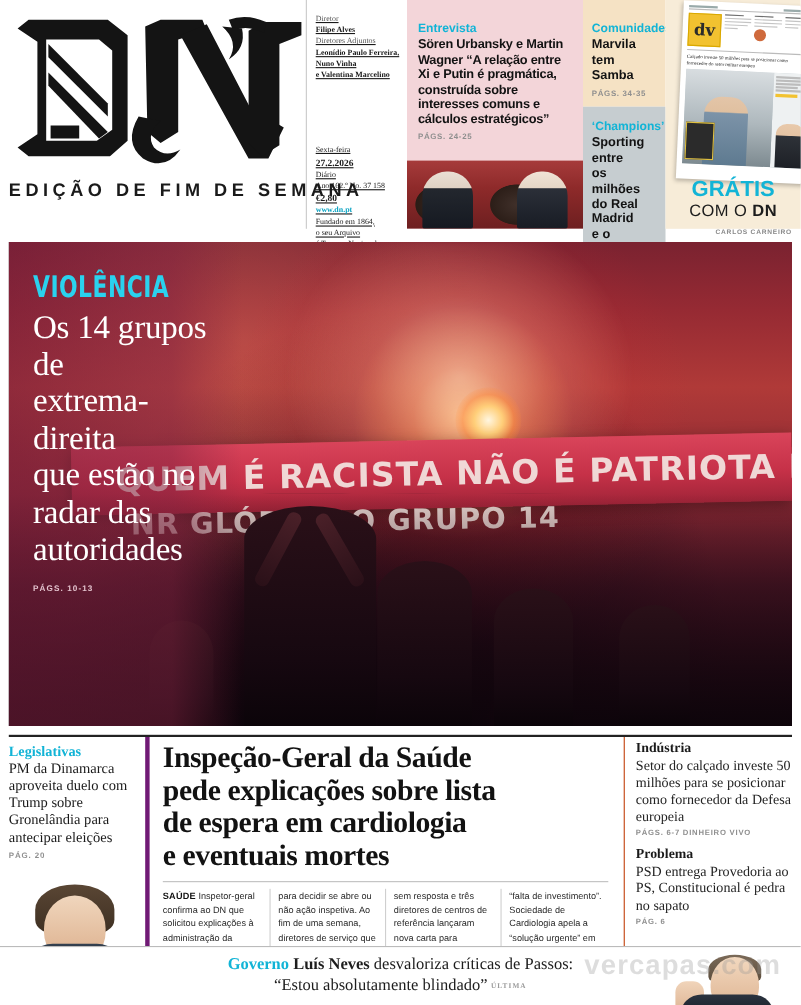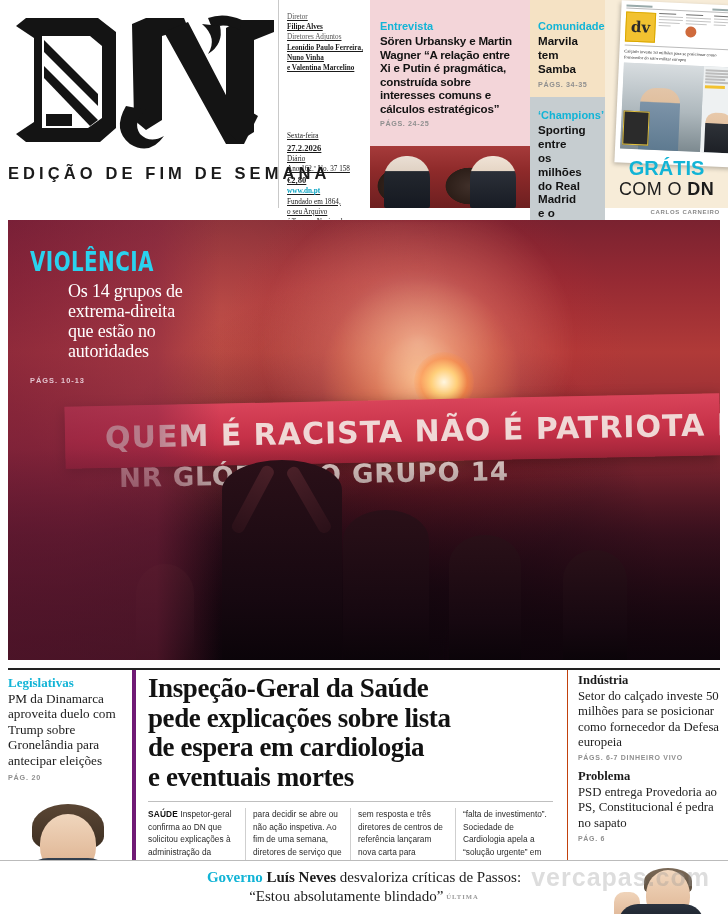--- a/index.html
+++ b/index.html
@@ -124,21 +124,21 @@
     background: #2b2b2b; border: 1px solid #e0c040; }
   .mp-side { width: 32px; background: #eef1f2; padding: 3px 2px; }
   .mp-side .mp-line { background: #bcbcbc; }
   .mp-suit { position:absolute; right: 2px; bottom: 0; width: 26px; height: 40px;
     background: linear-gradient(180deg,#e8c9ab 0%,#e5c4a4 26%,#2e3238 28%,#1d2026 100%);
     border-radius: 10px 10px 0 0; }
   .mp-yellow { height: 3px; background: #f2c230; width: 70%; margin: 2px 0; }
 
   .gratis-wrap { position: absolute; left: 0; right: 0; bottom: 8px; text-align: center; }
   .gratis { font-size: 20px; font-weight: bold; color: #12b4d6; letter-spacing: 0px; line-height: 1; }
-  .com-o-dn { font-size: 18px; color: #1c1c1c; letter-spacing: 0.4px; margin-top: 1px; }
+  .com-o-dn { font-size: 15px; color: #1c1c1c; letter-spacing: 0.4px; margin-top: 1px; }
   .com-o-dn b { font-weight: bold; }
 
   
   .credit-bar { height: 12px; position: relative; }
   .credit {
     position: absolute; right: 8px; top: 1px;
     font-size: 6px; color: #888; letter-spacing: 0.7px; font-weight: bold;
   }
 
   
@@ -217,21 +217,21 @@
     padding: 28px 16px 0 22px;
   }
   .violencia {
     font-family: "DejaVu Sans Condensed", "Liberation Sans Narrow", "Liberation Sans", sans-serif;
     font-weight: bold; font-size: 27px; color: #2ad2ee; letter-spacing: 0.5px;
     line-height: 1; transform: scaleX(0.82); transform-origin: left center;
     margin-bottom: 6px;
   }
   .hero-head {
     font-family: "Liberation Serif", serif; font-weight: normal;
-    font-size: 18px; line-height: 1.12; color: #ffffff; letter-spacing: -0.2px; margin-left: 38px;
+    font-size: 30px; line-height: 1.12; color: #ffffff; letter-spacing: -0.2px;
   }
   .hero-pags {
     font-size: 7.4px; font-weight: bold; color: #e4c4cf; letter-spacing: 1px;
     margin-top: 14px;
   }
 
   
   .rule-top { border-top: 2px solid #222; margin: 8px 8px 0 8px; }
   .bottom { display: flex; margin: 0 8px; height: 196px; }
 
@@ -471,20 +471,21 @@
     <div class="figure f5"></div>
     <div class="arm a1"></div>
     <div class="arm a2"></div>
   </div>
 
   <div class="hero-overlay">
     <div class="violencia">VIOLÊNCIA</div>
     <div class="hero-head">Os 14 grupos de</div>
     <div class="hero-head">extrema-direita</div>
     <div class="hero-head">que estão no</div>
+    <div class="hero-head">radar das</div>
     <div class="hero-head">autoridades</div>
     <div class="hero-pags">PÁGS. 10-13</div>
   </div>
 </div>
 
 <div class="rule-top"></div>
 
 <div class="bottom">
 
   <div class="col-left">

